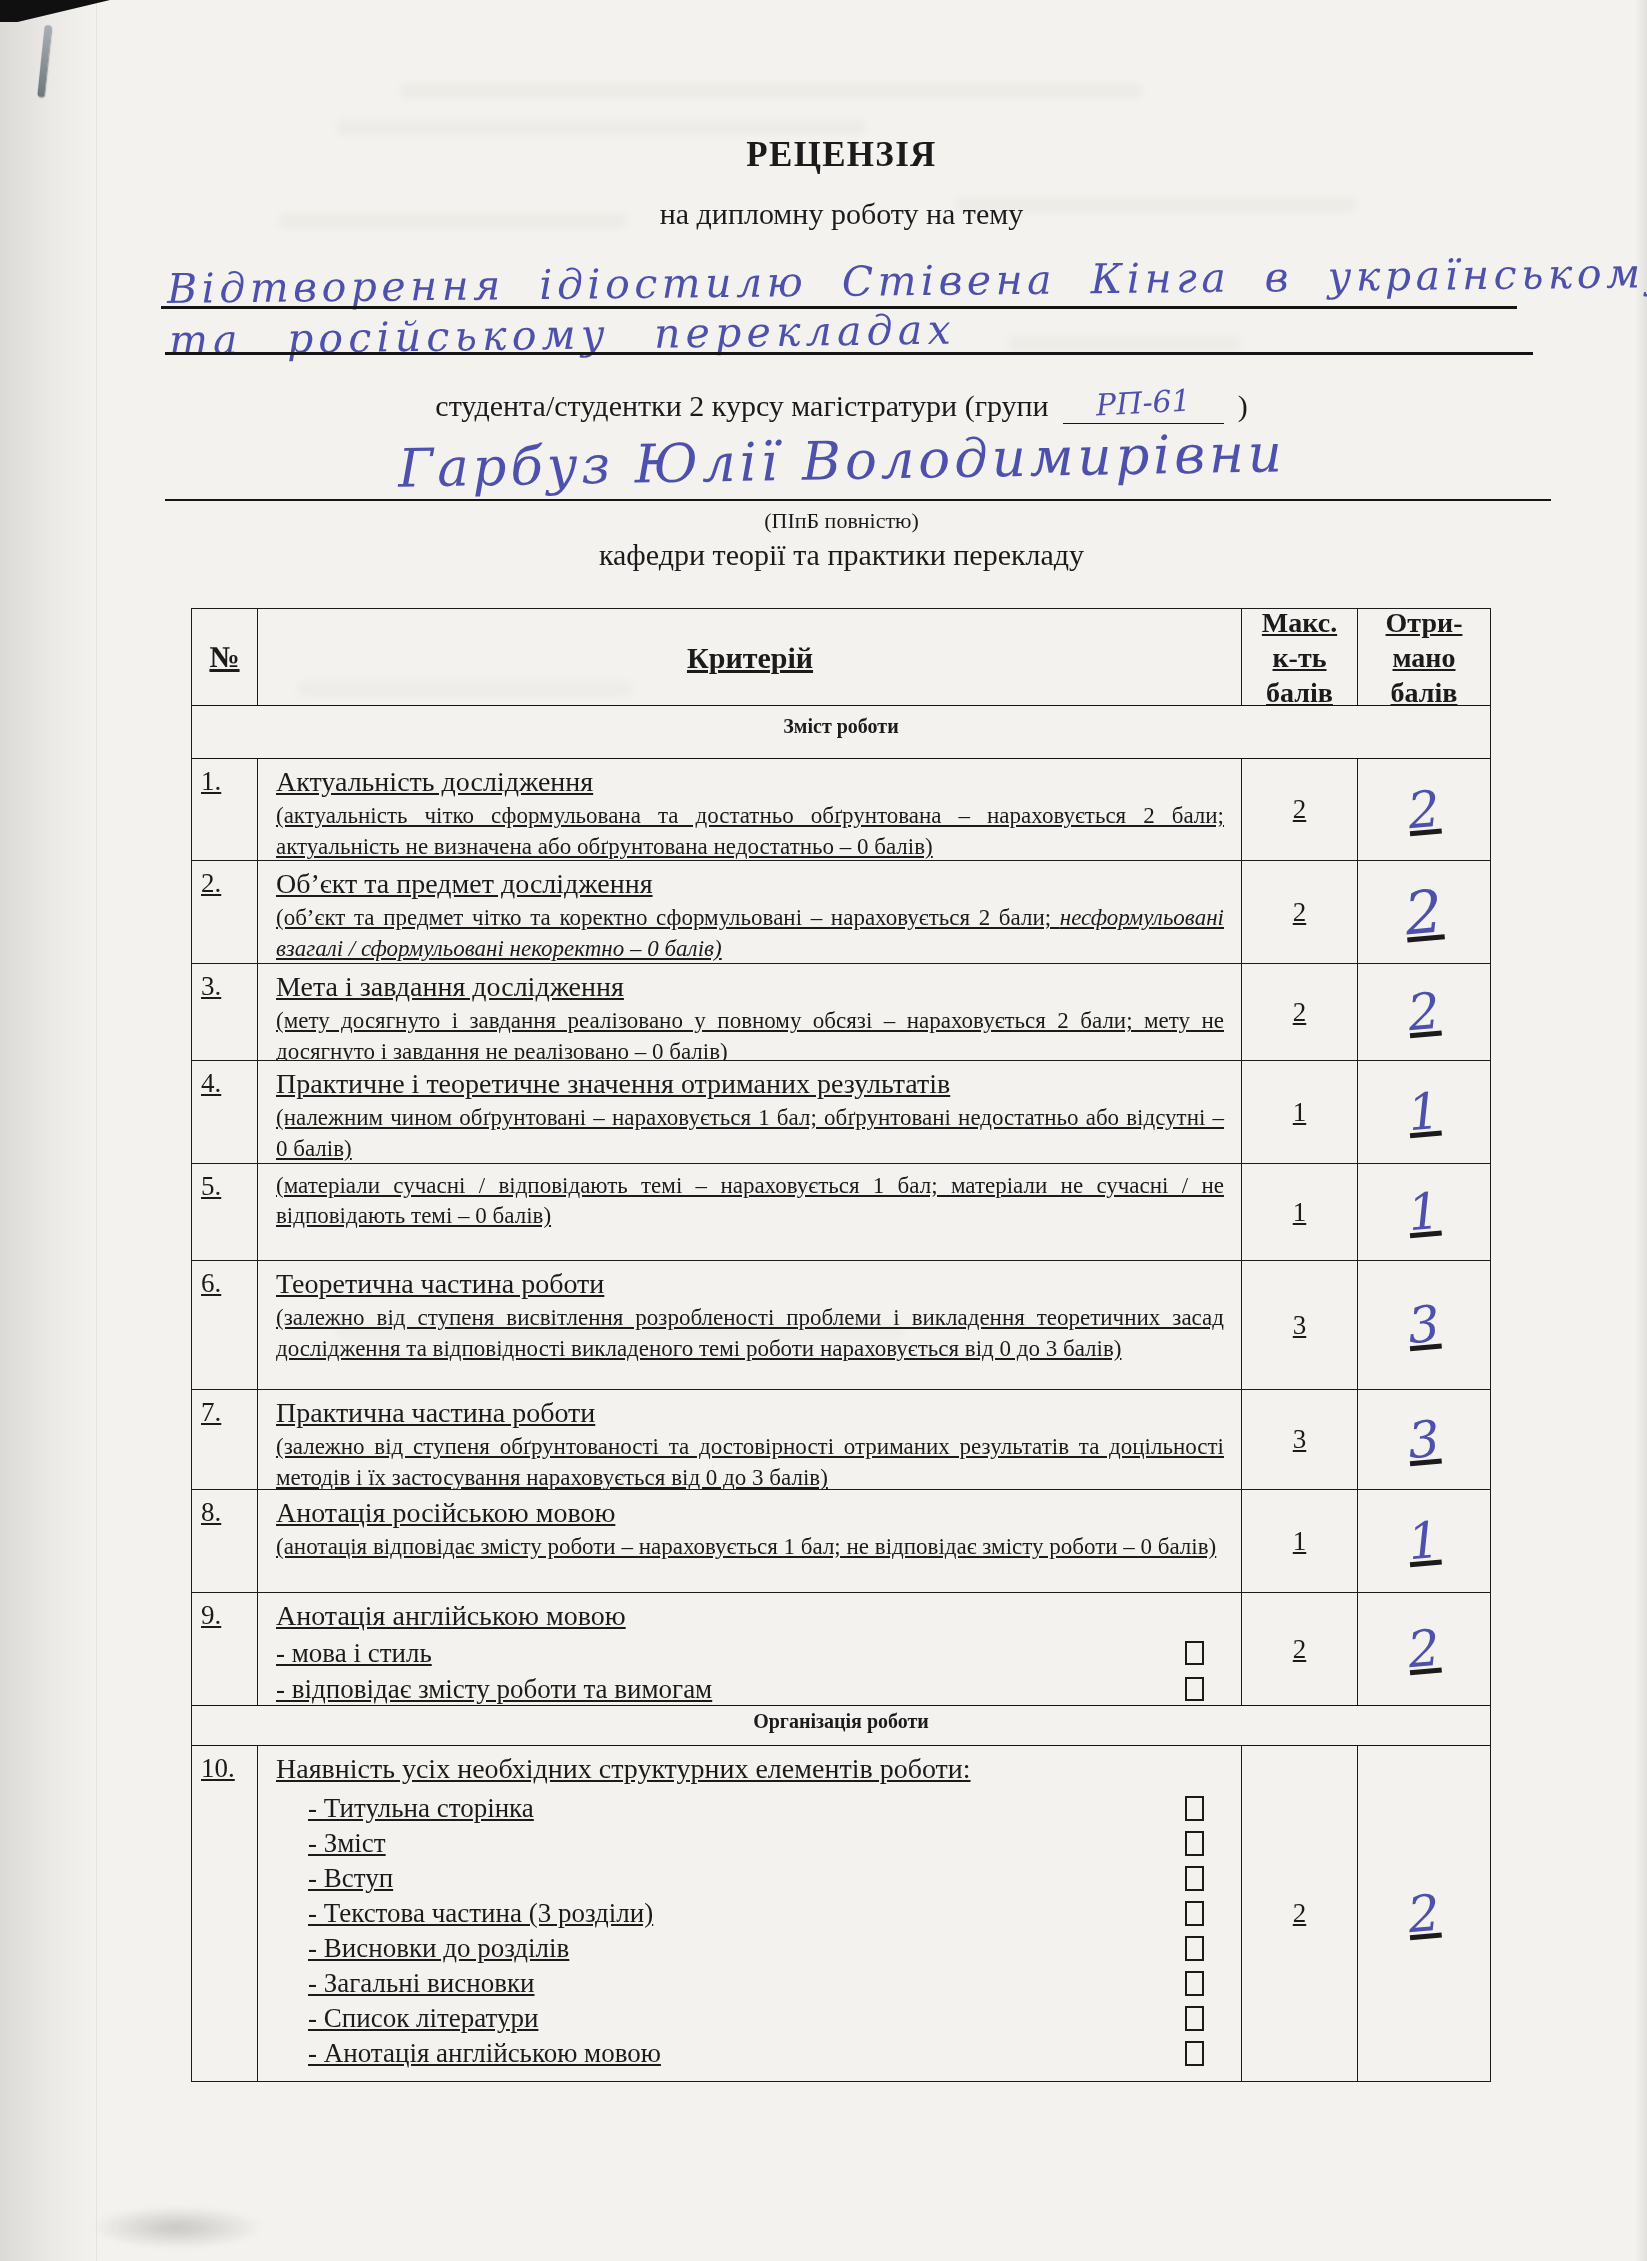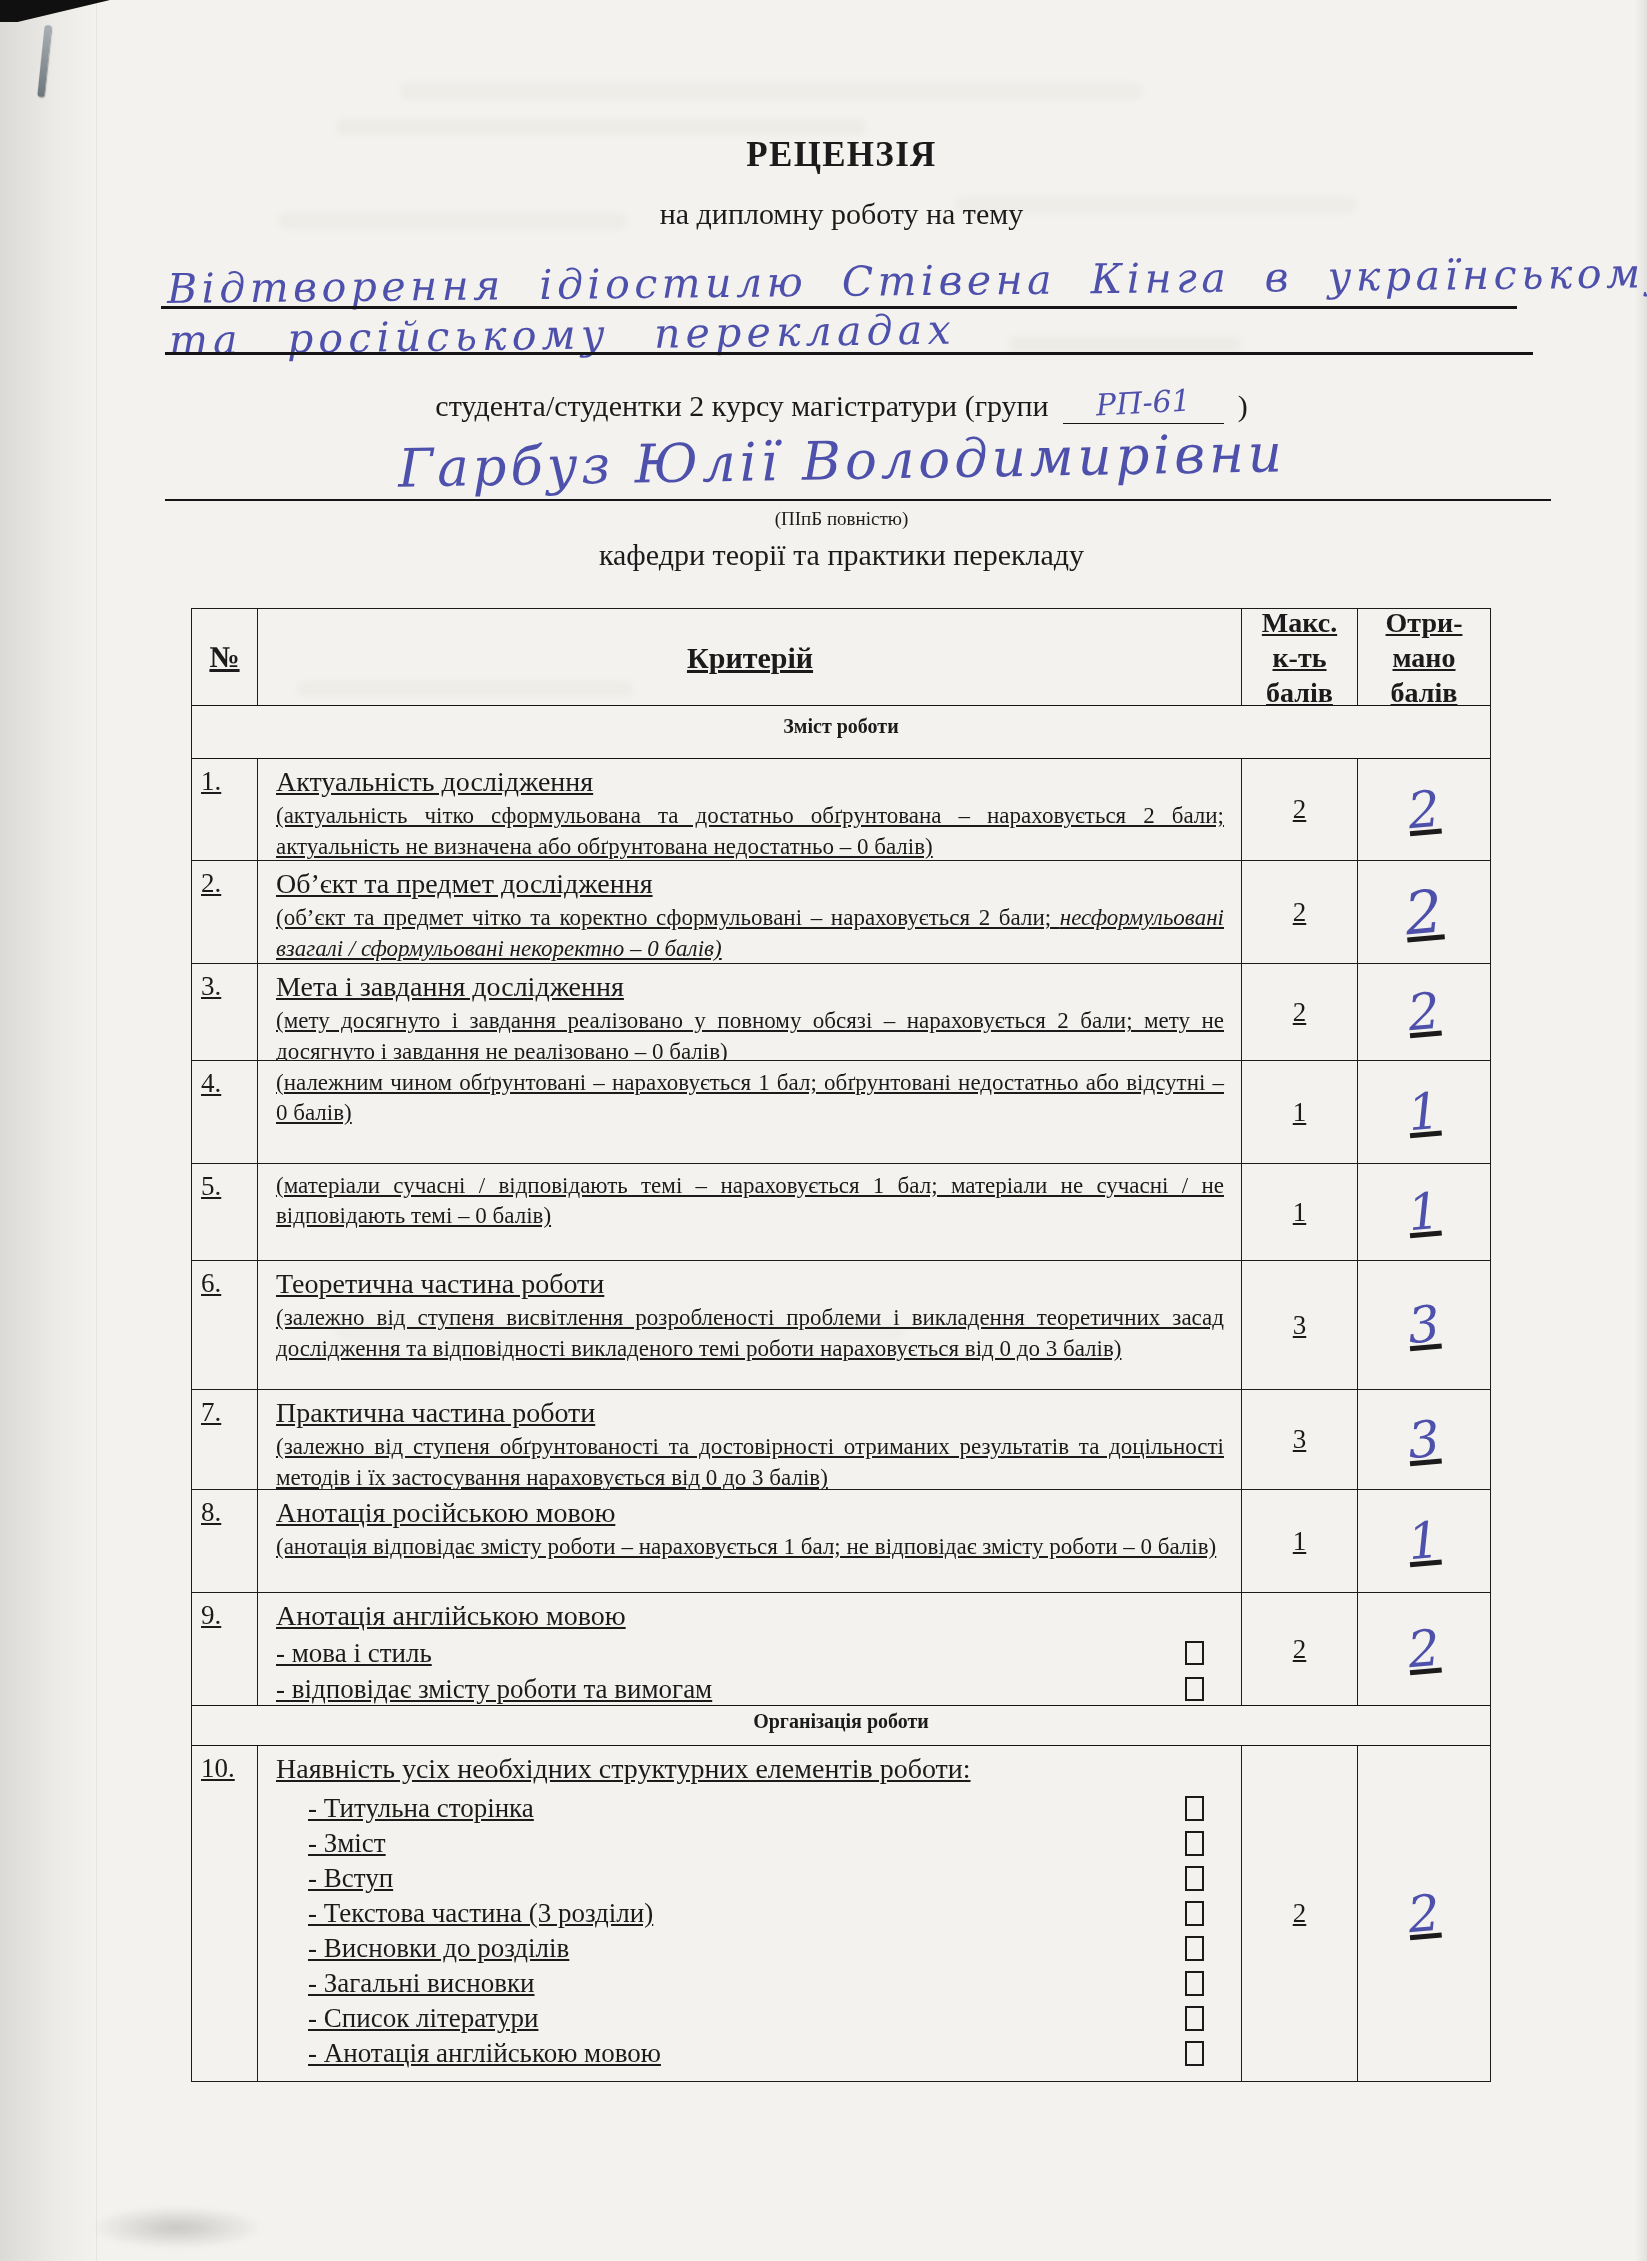--- a/index.html
+++ b/index.html
@@ -18,21 +18,21 @@
     transform:rotate(6deg);}
   .smudge{position:absolute;left:90px;top:2206px;width:174px;height:43px;border-radius:50%;
     background:radial-gradient(ellipse at center,rgba(90,90,88,.28),rgba(90,90,88,0) 70%);filter:blur(2.6px);}
   .ghost{position:absolute;height:15.5px;border-radius:7.8px;background:#7c8a6e;opacity:.06;filter:blur(3.2px);}
   
   .center-block{position:absolute;left:191px;width:1301px;text-align:center;}
   .h-title{font-size:35px;font-weight:bold;letter-spacing:1.3px;}
   .h-sub{font-size:30px;}
   .h-line{position:absolute;height:2.6px;background:#151515;}
   .h-line.thin{height:1.9px;}
-  .caption{font-size:19px;}
+  .caption{font-size:22px;}
   
   .ink{font-family:"DejaVu Serif", serif;font-style:italic;color:#4e51ab;}
   .script{white-space:nowrap;}
   .theme1{position:absolute;left:167px;top:257px;font-size:41px;letter-spacing:4.5px;word-spacing:17px;transform:rotate(-0.6deg);}
   .theme2{position:absolute;left:169px;top:311px;font-size:41px;letter-spacing:5.2px;word-spacing:26px;transform:rotate(-0.8deg);}
   .name-script{font-size:53px;letter-spacing:3.9px;transform:rotate(-1deg);display:inline-block;}
   .group-slot{display:inline-block;width:161px;border-bottom:1.9px solid #151515;margin:0 6.5px;vertical-align:baseline;}
   .group-ink{font-size:30px;display:inline-block;transform:rotate(-3deg);position:relative;top:-2.6px;}
   .student-line{position:absolute;left:191px;top:388px;width:1301px;text-align:center;font-size:30px;}
   
@@ -148,20 +148,21 @@
     </div>
     <div class="c c-max">2</div>
     <div class="c c-rec">
         <span class="ink mark">2</span>
       </div>
   </div>
 
   <div class="trow" style="height:103px;">
     <div class="c c-num">4.</div>
     <div class="c c-crit">
+      <div class="crit-title">Практичне і теоретичне значення отриманих результатів</div>
       <div class="crit-details">(належним чином обґрунтовані – нараховується 1 бал;  обґрунтовані недостатньо або відсутні – 0 балів)</div>
     </div>
     <div class="c c-max">1</div>
     <div class="c c-rec">
         <span class="ink mark">1</span>
       </div>
   </div>
 
   <div class="trow" style="height:97px;">
     <div class="c c-num">5.</div>

